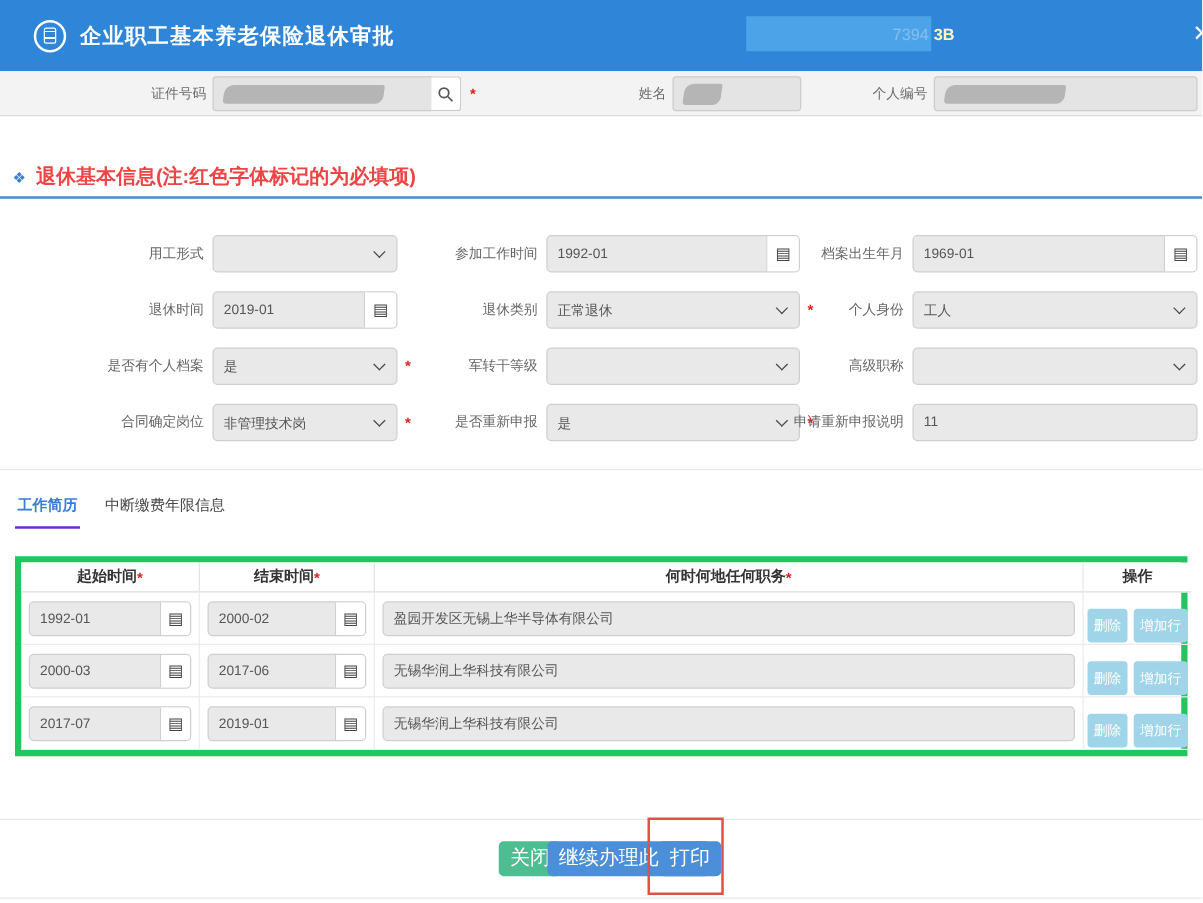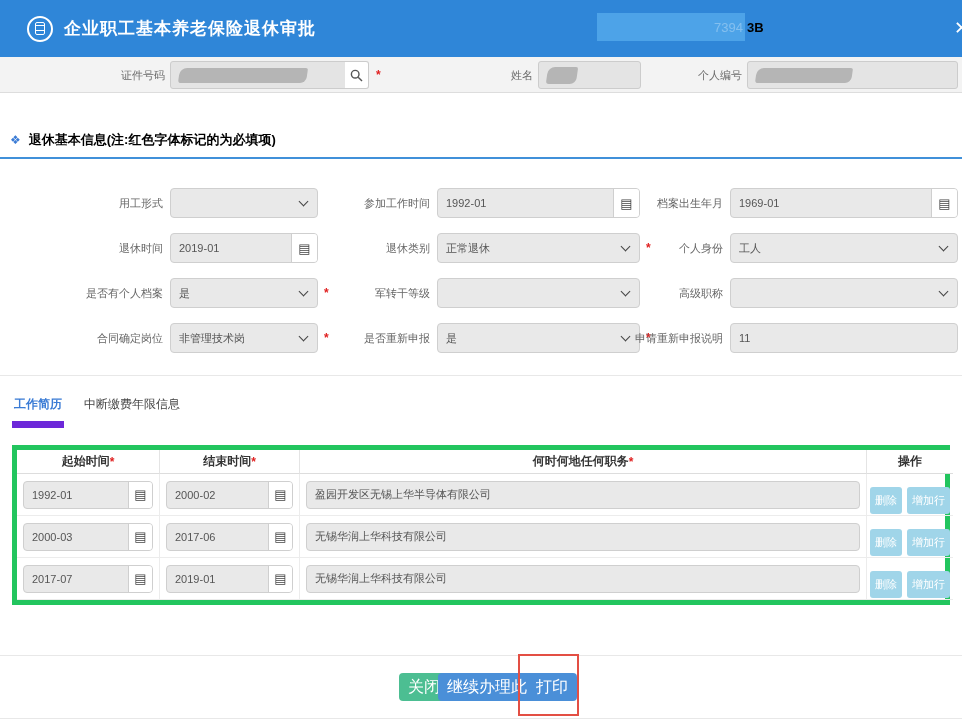--- a/index.html
+++ b/index.html
@@ -11,21 +11,21 @@
   .header { position:absolute; top:0; left:0; width:962px; height:57px; background:#2f86d8;
     display:flex; align-items:center; color:#fff; }
   .logo { width:26px; height:26px; border:2px solid #fff; border-radius:50%;
     margin-left:27px; flex:0 0 auto; display:flex; align-items:center; justify-content:center; }
   .logo-doc { width:10px; height:13px; border:1px solid #fff; border-radius:2px;
     background:repeating-linear-gradient(to bottom, transparent 0 2px, #fff 2px 3px, transparent 3px 5px); }
   .title { font-size:17px; font-weight:bold; margin-left:11px; letter-spacing:1px; }
   .header-id { position:absolute; left:597px; top:13px; width:148px; height:28px; background:#4da3e8;
     display:flex; align-items:center; justify-content:flex-end; font-size:13px; padding-right:2px; }
   .header-id .ghost { opacity:.3; }
-  .header-id-suffix { position:absolute; left:747px; top:20px; font-size:13px; font-weight:bold; color:#000000; }
+  .header-id-suffix { position:absolute; left:747px; top:20px; font-size:13px; font-weight:bold; color:#fef9c3; }
   .close-x { position:absolute; right:-7px; top:17px; font-size:18px; color:#fff; cursor:pointer; }
 
   
   .person-row { position:absolute; top:57px; left:0; width:962px; height:36px; background:#f3f3f3;
     border-bottom:1px solid #ddd; font-size:11px; color:#6a6a6a; }
   .person-row .plabel { position:absolute; top:0; line-height:36px; text-align:right; white-space:nowrap; }
   .pl1 { left:20px; width:145px; }
   .pl2 { left:470px; width:63px; }
   .pl3 { left:652px; width:90px; }
   .pinput { position:absolute; top:4px; height:28px; background:#e4e4e4; border:1px solid #ccc;
@@ -37,21 +37,21 @@
     border:1px solid #ccc; border-left:none; border-radius:0 3px 3px 0;
     display:flex; align-items:center; justify-content:center; cursor:pointer; }
   .redact { background:#b5b5b5; border-radius:7px 2px 6px 3px; transform:skewX(-8deg); }
   .rd1 { width:128px; height:15px; } .rd2 { width:30px; height:17px; } .rd3 { width:96px; height:15px; }
   .pstar { position:absolute; left:376px; top:0; line-height:36px; }
   .star { color:#e02020; font-weight:bold; font-size:12px; }
 
   
   .section-title { position:absolute; top:131px; left:10px; display:flex; align-items:center; }
   .clover { color:#3a7bd5; font-size:12px; margin-right:8px; }
-  .section-text { color:#000000; font-size:13px; font-weight:bold; }
+  .section-text { color:#ef4444; font-size:16px; font-weight:bold; }
   .blue-rule { position:absolute; top:157px; left:0; width:962px; height:2px; background:#4090d9; }
 
   
   .form-row { position:absolute; left:0; width:962px; height:30px; }
   .r1{top:188px} .r2{top:233px} .r3{top:278px} .r4{top:323px}
   .flabel { position:absolute; top:0; line-height:30px; font-size:11px; color:#666;
     text-align:right; white-space:nowrap; }
   .lb1{left:0;width:163px} .lb2{left:330px;width:100px} .lb3{left:627px;width:96px}
   .fbox { position:absolute; top:0; height:30px; background:#e9e9e9; border:1px solid #cfcfcf;
     border-radius:4px; display:flex; align-items:center; }
@@ -64,21 +64,21 @@
     color:#444; font-size:13px; flex:0 0 auto; }
   .fstar1 { position:absolute; left:324px; top:0; line-height:30px; }
   .fstar2 { position:absolute; left:646px; top:0; line-height:30px; }
 
   .divider-thin { position:absolute; left:0; width:962px; height:1px; background:#e8e8e8; }
   .dv1{top:375px} .dv2{top:655px} .dv3{top:718px}
 
   
   .tabs { position:absolute; top:392px; left:12px; display:flex; font-size:12px; }
   .tab { padding:4px 2px 8px 2px; margin-right:18px; color:#444; cursor:pointer; white-space:nowrap; }
-  .tab.active { color:#3a7bd5; font-weight:bold; border-bottom:7px solid #6d28d9; }
+  .tab.active { color:#3a7bd5; font-weight:bold; border-bottom:2px solid #6d28d9; }
 
   
   .grid-table { position:absolute; top:445px; left:12px; width:938px;
     border:5px solid #22c55e; display:grid; grid-template-columns:143px 140px 567px 86px; }
   .gt-h { height:24px; display:flex; align-items:center; justify-content:center;
     font-size:12px; font-weight:bold; color:#333; border-bottom:1px solid #ddd;
     border-right:1px solid #e4e4e4; background:#fff; white-space:nowrap; }
   .gt-h:nth-child(4n) { border-right:none; }
   .gt-c { height:42px; display:flex; align-items:center; padding:0 6px;
     border-bottom:1px solid #ececec; border-right:1px solid #ececec; }

